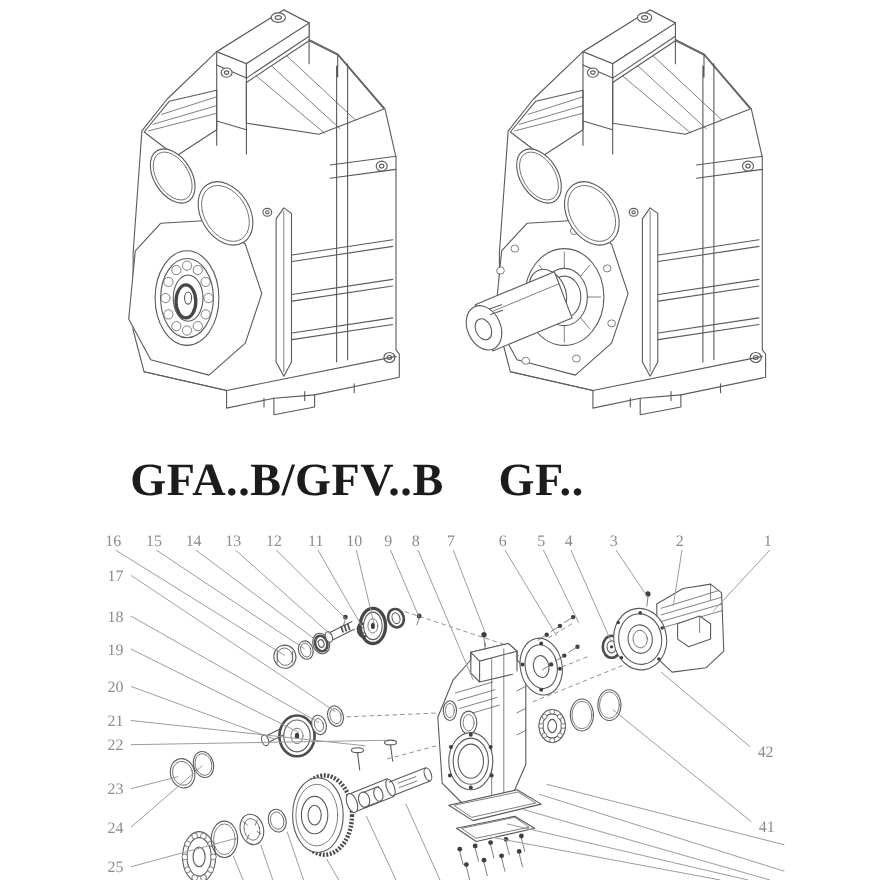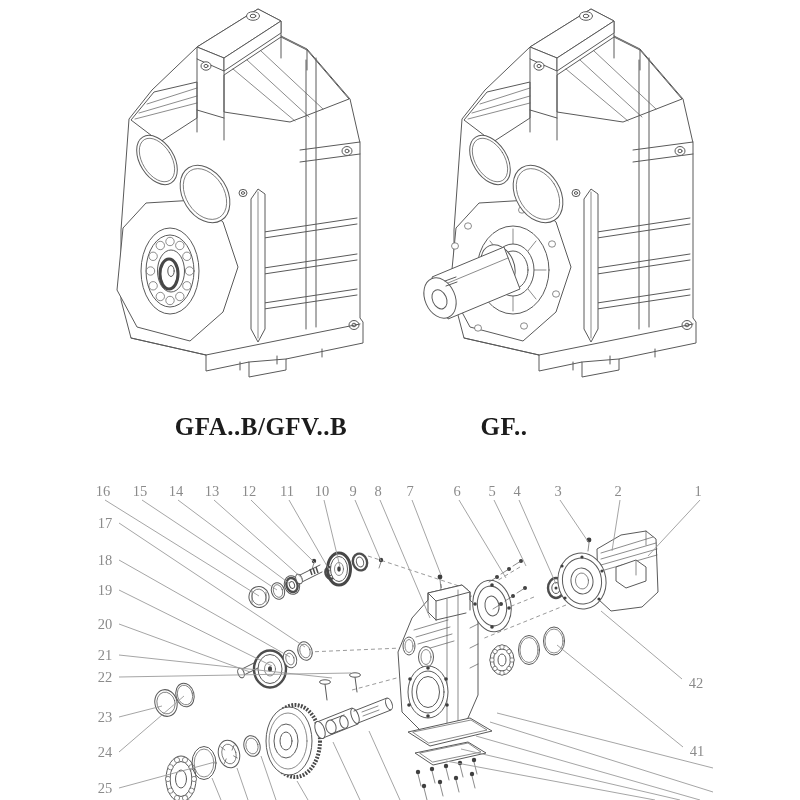--- a/index.html
+++ b/index.html
@@ -1,20 +1,20 @@
 <!DOCTYPE html>
 <html><head>
 <meta charset="utf-8">
 <style>
   html,body{margin:0;padding:0;background:#fff;}
   #stage{position:relative;width:800px;height:800px;background:#fff;overflow:hidden;
          font-family:"Liberation Sans",sans-serif;}
   #fig{position:absolute;left:0;top:0;}
   .caption{position:absolute;transform:translateX(-50%);font-family:"Liberation Serif",serif;
-           font-weight:700;color:#1c1c1c;font-size:25px;letter-spacing:.5px;white-space:nowrap;}
+           font-weight:700;color:#1c1c1c;font-size:42px;letter-spacing:.5px;white-space:nowrap;}
   
   .ln{fill:none;stroke:#5a5a5a;stroke-width:1;stroke-linejoin:round;stroke-linecap:round;}
   .thin{stroke-width:.7;}
   .wh{fill:#fff;stroke:#5a5a5a;stroke-width:1;stroke-linejoin:round;}
   .whthin{fill:#fff;stroke:#5a5a5a;stroke-width:.7;}
   .dk2{fill:none;stroke:#4d4d4d;stroke-width:2.4;}
   .dk15{fill:none;stroke:#4d4d4d;stroke-width:1.5;}
   .dk3{fill:none;stroke:#474747;stroke-width:3;}
   .dot{fill:#3f3f3f;stroke:none;}
   .dash{fill:none;stroke:#8f8f8f;stroke-width:.9;stroke-dasharray:4 3;}
@@ -464,14 +464,14 @@
           <line x1="490" y1="722" x2="713" y2="792" stroke="#9b9b9b" stroke-width="0.9"></line>
           <line x1="476" y1="736" x2="700" y2="800" stroke="#9b9b9b" stroke-width="0.9"></line>
           <line x1="461" y1="749" x2="680" y2="800" stroke="#9b9b9b" stroke-width="0.9"></line>
           <line x1="446" y1="761" x2="655" y2="800" stroke="#9b9b9b" stroke-width="0.9"></line>
           <line x1="497" y1="713" x2="713" y2="768" stroke="#9b9b9b" stroke-width="0.9"></line>
         </g>
     </g>
   </svg>
 
   <div class="caption" style="left:261px;top:413px">GFA..B/GFV..B</div>
-  <div class="caption" style="left:504px;top:413px">GF..</div>
+  <div class="caption" style="left:492px;top:413px">GF..</div>
 </div>
 
 </body></html>

